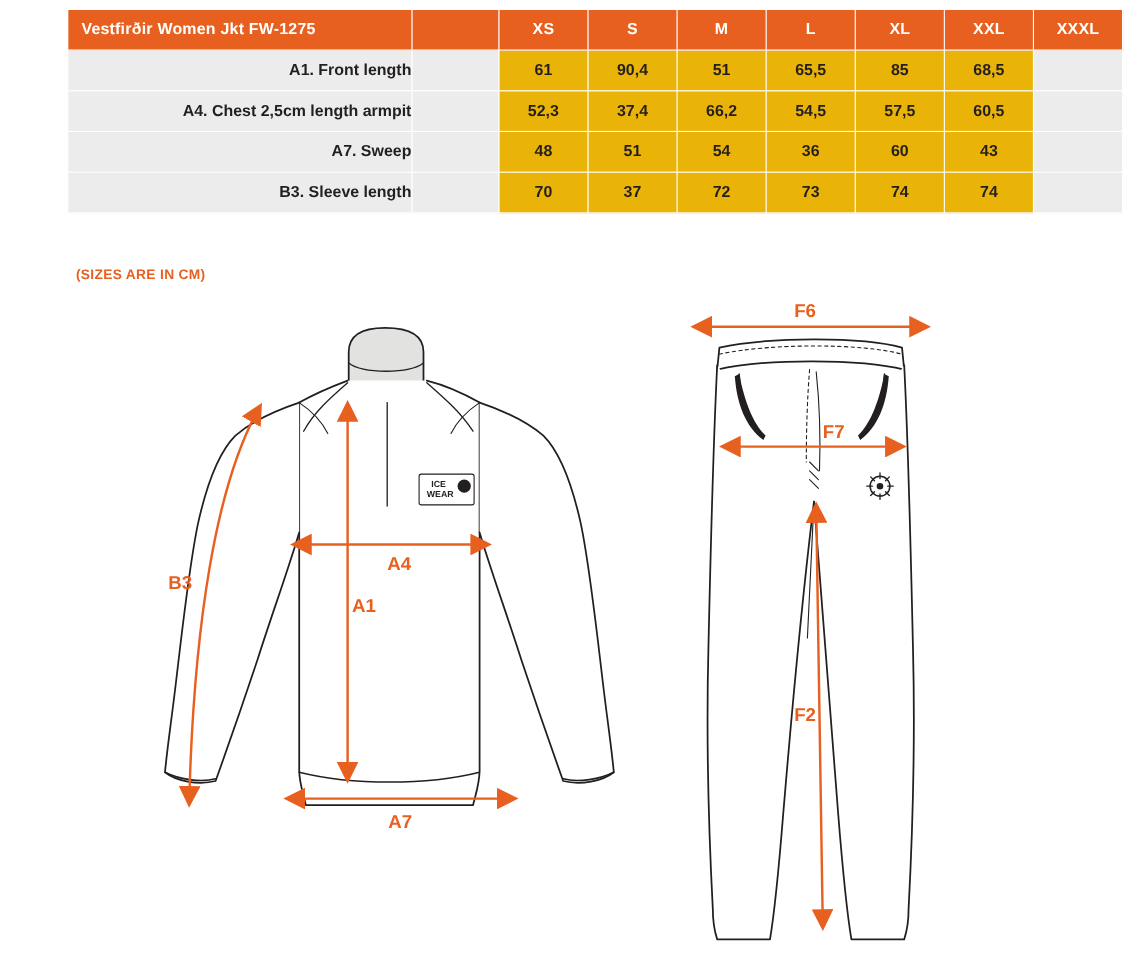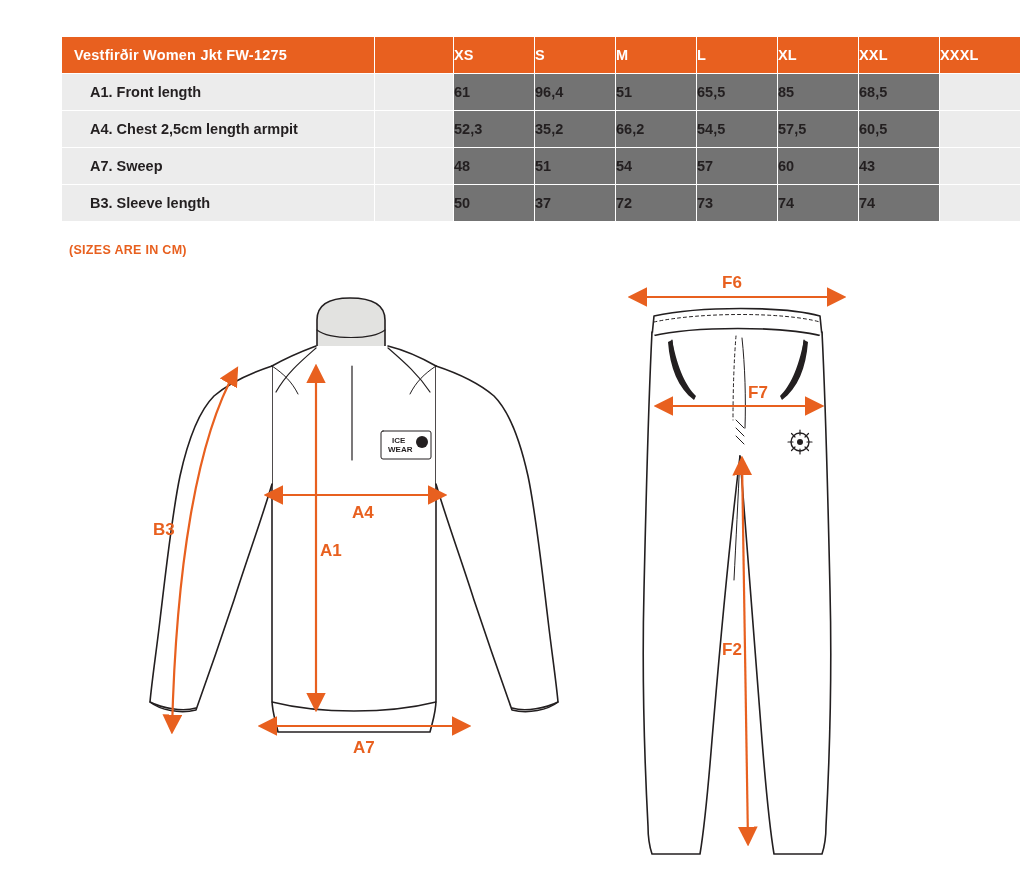--- a/index.html
+++ b/index.html
@@ -13,65 +13,65 @@
     font-family: "Liberation Sans", sans-serif;
     color: #231f20;
     overflow: hidden;
     position: relative;
   }
 
   
   .table-wrap {
     position: absolute;
     left: 61px;
-    top: 36px;
+    top: 8px;
     width: 940px;
   }
   table.size-table {
     border-collapse: collapse;
     width: 940px;
     table-layout: fixed;
   }
   table.size-table th,
   table.size-table td {
     border: 1px solid #ffffff;
     height: 36px;
     font-size: 14.5px;
     font-weight: bold;
-    text-align: left;
+    text-align: center;
     padding: 0;
   }
   thead th {
     background: #e8601f;
     color: #ffffff;
     height: 48px;
     font-size: 14.5px;
     letter-spacing: 0.2px;
   }
   thead th.title-cell {
     text-align: left;
     padding-left: 12px;
     width: 300px;
   }
   thead th.blank-cell { width: 78px; }
   thead th.size-cell  { width: 80px; }
 
   tbody td.label-cell {
     background: #ececec;
-    text-align: left;
+    text-align: right;
     padding-left: 28px;
     font-weight: bold;
     font-size: 14.5px;
     color: #231f20;
   }
   tbody td.spacer-cell {
     background: #ececec;
   }
   tbody td.val-cell {
-    background: #737373;
+    background: #eab308;
     color: #231f20;
     font-weight: bold;
   }
   tbody td.empty-cell {
     background: #ececec;
   }
 
   .units-note {
     position: absolute;
     left: 69px;
@@ -117,53 +117,53 @@
         <th class="size-cell">XL</th>
         <th class="size-cell">XXL</th>
         <th class="size-cell">XXXL</th>
       </tr>
     </thead>
     <tbody>
       <tr>
         <td class="label-cell">A1. Front length</td>
         <td class="spacer-cell"></td>
         <td class="val-cell">61</td>
-        <td class="val-cell">96,4</td>
+        <td class="val-cell">90,4</td>
         <td class="val-cell">51</td>
         <td class="val-cell">65,5</td>
         <td class="val-cell">85</td>
         <td class="val-cell">68,5</td>
         <td class="empty-cell"></td>
       </tr>
       <tr>
         <td class="label-cell">A4. Chest 2,5cm length armpit</td>
         <td class="spacer-cell"></td>
         <td class="val-cell">52,3</td>
-        <td class="val-cell">35,2</td>
+        <td class="val-cell">37,4</td>
         <td class="val-cell">66,2</td>
         <td class="val-cell">54,5</td>
         <td class="val-cell">57,5</td>
         <td class="val-cell">60,5</td>
         <td class="empty-cell"></td>
       </tr>
       <tr>
         <td class="label-cell">A7. Sweep</td>
         <td class="spacer-cell"></td>
         <td class="val-cell">48</td>
         <td class="val-cell">51</td>
         <td class="val-cell">54</td>
-        <td class="val-cell">57</td>
+        <td class="val-cell">36</td>
         <td class="val-cell">60</td>
         <td class="val-cell">43</td>
         <td class="empty-cell"></td>
       </tr>
       <tr>
         <td class="label-cell">B3. Sleeve length</td>
         <td class="spacer-cell"></td>
-        <td class="val-cell">50</td>
+        <td class="val-cell">70</td>
         <td class="val-cell">37</td>
         <td class="val-cell">72</td>
         <td class="val-cell">73</td>
         <td class="val-cell">74</td>
         <td class="val-cell">74</td>
         <td class="empty-cell"></td>
       </tr>
     </tbody>
   </table>
 </div>

